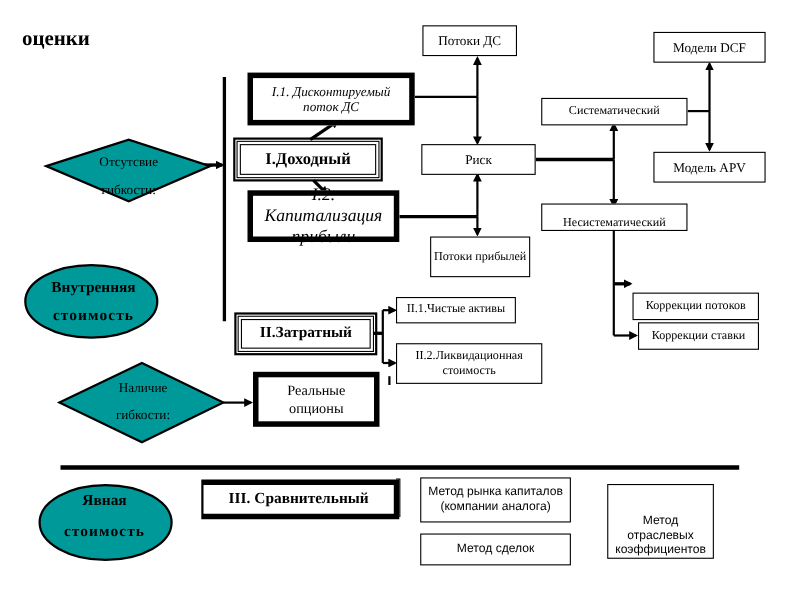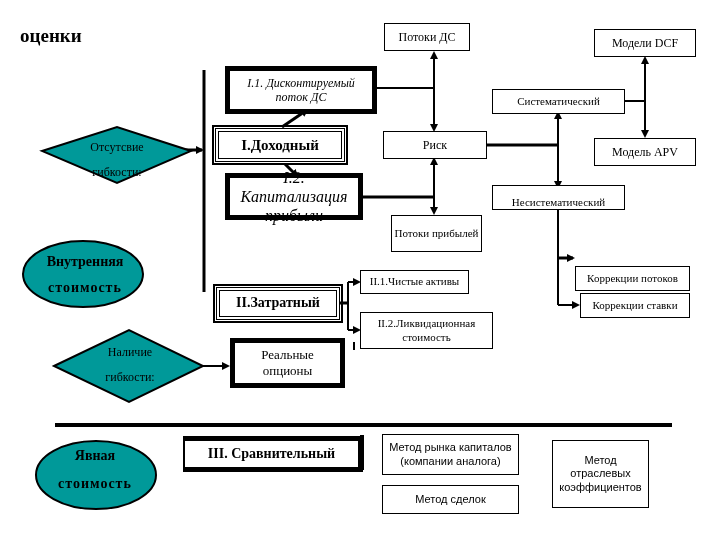--- a/index.html
+++ b/index.html
@@ -147,15 +147,15 @@
 
 <div class="node thick" style="left:183px; top:436px; width:180px; height:36px; font-weight:bold; font-size:14px; border-left-width:2px;">
   <span>III.  Сравнительный</span>
 </div>
 <div class="node thin sans" style="left:382px; top:434px; width:137px; height:41px; font-size:11px;">
   <span>Метод рынка капиталов (компании аналога)</span>
 </div>
 <div class="node thin sans" style="left:382px; top:485px; width:137px; height:29px; font-size:11px;">
   <span>Метод сделок</span>
 </div>
-<div class="node thin sans" style="left:552px; top:440px; width:97px; height:68px; font-size:11px; padding:0 2px;">
+<div class="node thin sans" style="left:552px; top:440px; width:97px; height:68px; font-size:11px; padding:0 2px;align-items:flex-end;">
   <span>Метод отраслевых коэффициентов</span>
 </div>
 
 </body></html>

